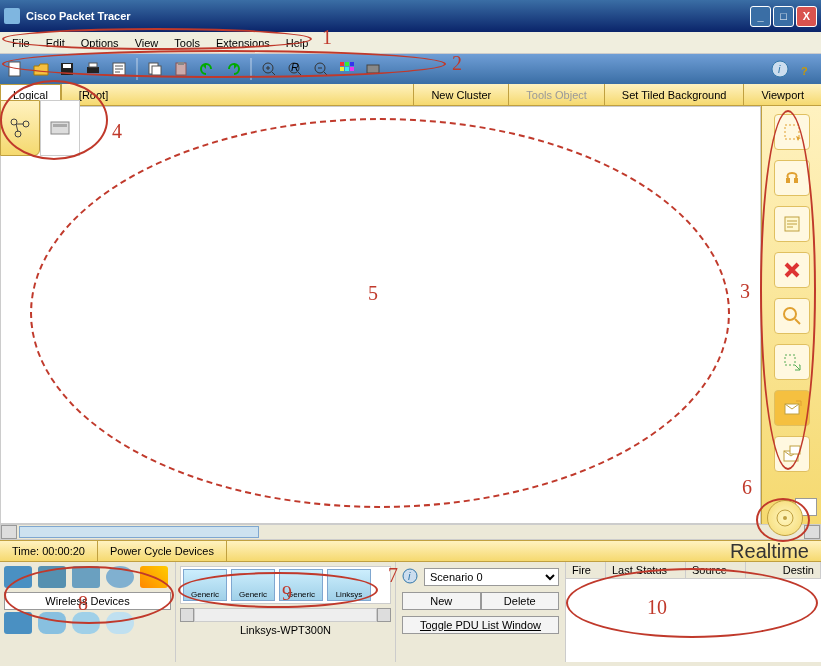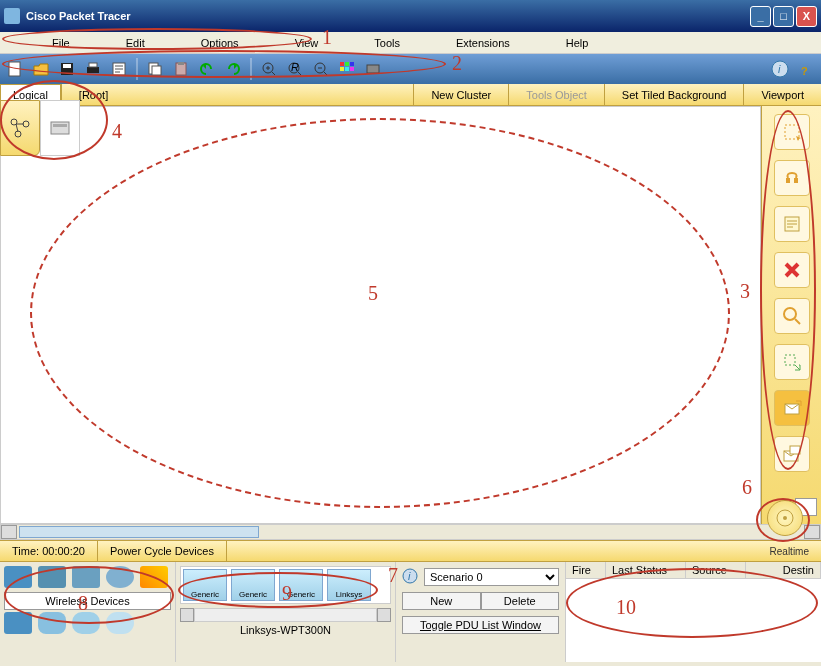--- a/index.html
+++ b/index.html
@@ -9,21 +9,21 @@
   .titlebar { height: 32px; background: linear-gradient(to bottom, #3a6ea5 0%, #0a246a 100%); display: flex; align-items: center; padding: 0 4px; color: #fff; }
   .titlebar .appicon { width: 16px; height: 16px; margin-right: 6px; background: #7fb6e0; border-radius: 2px; }
   .titlebar .title { font-weight: bold; flex: 1; }
   .titlebar .winbtns { display: flex; gap: 2px; }
   .winbtn { width: 21px; height: 21px; border: 1px solid #fff; border-radius: 3px; display: flex; align-items: center; justify-content: center; font-weight: bold; }
   .winbtn.min, .winbtn.max { background: #3a6ea5; color: #fff; }
   .winbtn.close { background: #d9534f; color: #fff; }
 
   
   .menubar { height: 22px; background: #f0eede; display: flex; align-items: center; padding: 0 4px; border-bottom: 1px solid #ccc; }
-  .menubar .menuitem { padding: 2px 8px; cursor: pointer; margin-left: 40px; }
+  .menubar .menuitem { padding: 2px 8px; cursor: pointer; }
 
   
   .toolbar { height: 30px; background: linear-gradient(to bottom, #6f9ed6 0%, #3a6ea5 100%); display: flex; align-items: center; padding: 0 4px; gap: 4px; }
   .tbicon { width: 22px; height: 22px; display: flex; align-items: center; justify-content: center; border-radius: 3px; }
   .tbsep { width: 2px; height: 22px; background: rgba(255,255,255,0.3); margin: 0 2px; }
   .toolbar .right { margin-left: auto; display: flex; gap: 4px; }
 
   
   .secbar { height: 22px; background: linear-gradient(to bottom, #fff2c0 0%, #f5d96f 100%); display: flex; align-items: center; border-bottom: 1px solid #c0a040; }
   .secbar .tab { padding: 2px 12px; height: 100%; display: flex; align-items: center; border-right: 1px solid #c0a040; }
@@ -45,21 +45,21 @@
 
   
   .hscroll { height: 16px; background: #ece9d8; border: 1px solid #ccc; display: flex; align-items: center; }
   .hscroll .arrow { width: 16px; height: 14px; background: #ddd; border: 1px solid #999; }
   .hscroll .thumb { width: 240px; height: 12px; background: #cde2f0; border: 1px solid #7fa7d0; margin-left: 2px; }
 
   
   .timebar { height: 22px; background: linear-gradient(to bottom, #fff2c0 0%, #f5d96f 100%); display: flex; align-items: center; border-top: 1px solid #c0a040; border-bottom: 1px solid #c0a040; }
   .timebar .seg { padding: 2px 12px; border-right: 1px solid #c0a040; height: 100%; display: flex; align-items: center; }
   .timebar .rtspacer { flex: 1; }
-  .timebar .rt { padding: 8px 12px; font-size: 10px; color: #333; }
+  .timebar .rt { padding: 8px 12px; font-size: 20px; color: #333; }
 
   
   .bottompanel { height: 100px; display: flex; background: #ece9d8; }
   .devcats { width: 175px; padding: 4px; }
   .devcats .iconrow { display: flex; gap: 6px; margin-bottom: 4px; }
   .devcats .devicon { width: 28px; height: 22px; border-radius: 3px; }
   .devcats .catlabel { background: #fff; border: 1px solid #999; padding: 2px 10px; text-align: center; margin: 2px 0; }
 
   .devlist { width: 220px; padding: 4px; border-left: 1px solid #ccc; }
   .devlist .row { display: flex; gap: 4px; margin-bottom: 4px; background: #fff; border: 1px solid #ccc; padding: 2px; overflow: hidden; }
@@ -404,13 +404,13 @@
 
 <div class="anno-num" style="left:388px; top:564px;">7</div>
 
 <div class="anno-ellipse" style="left:4px; top:566px; width:170px; height:58px;"></div>
 <div class="anno-num" style="left:78px; top:592px;">8</div>
 
 <div class="anno-ellipse" style="left:178px; top:572px; width:200px; height:36px;"></div>
 <div class="anno-num" style="left:282px; top:582px;">9</div>
 
 <div class="anno-ellipse" style="left:566px; top:568px; width:252px; height:70px;"></div>
-<div class="anno-num" style="left:616px; top:596px;">10</div>
+<div class="anno-num" style="left:647px; top:596px;">10</div>
 
 </body></html>

